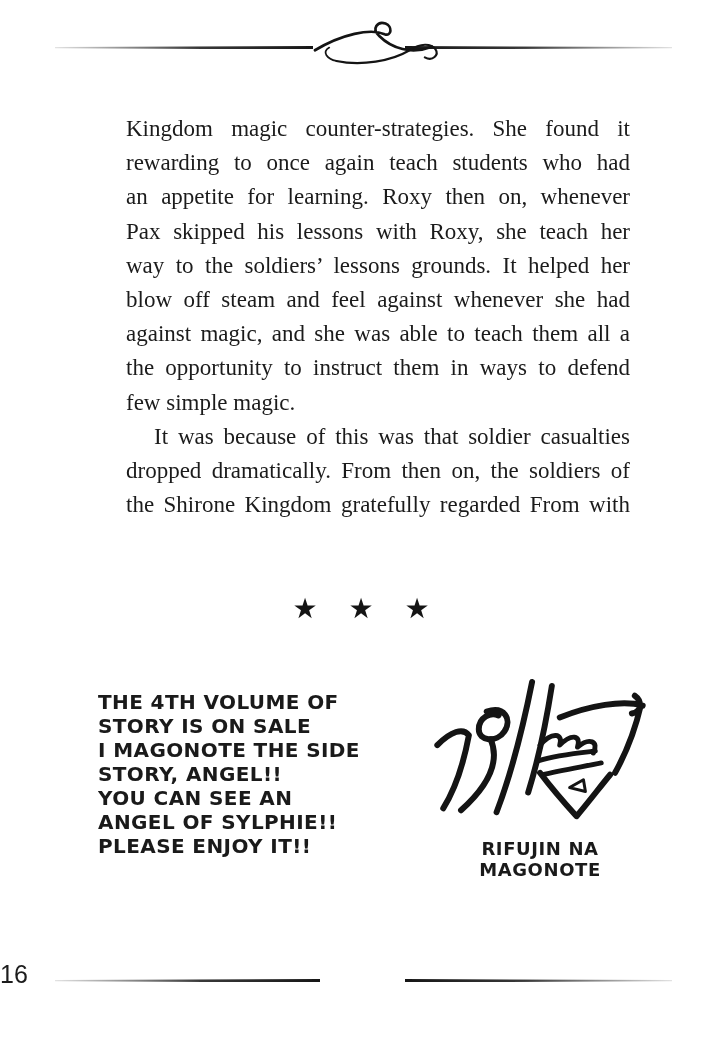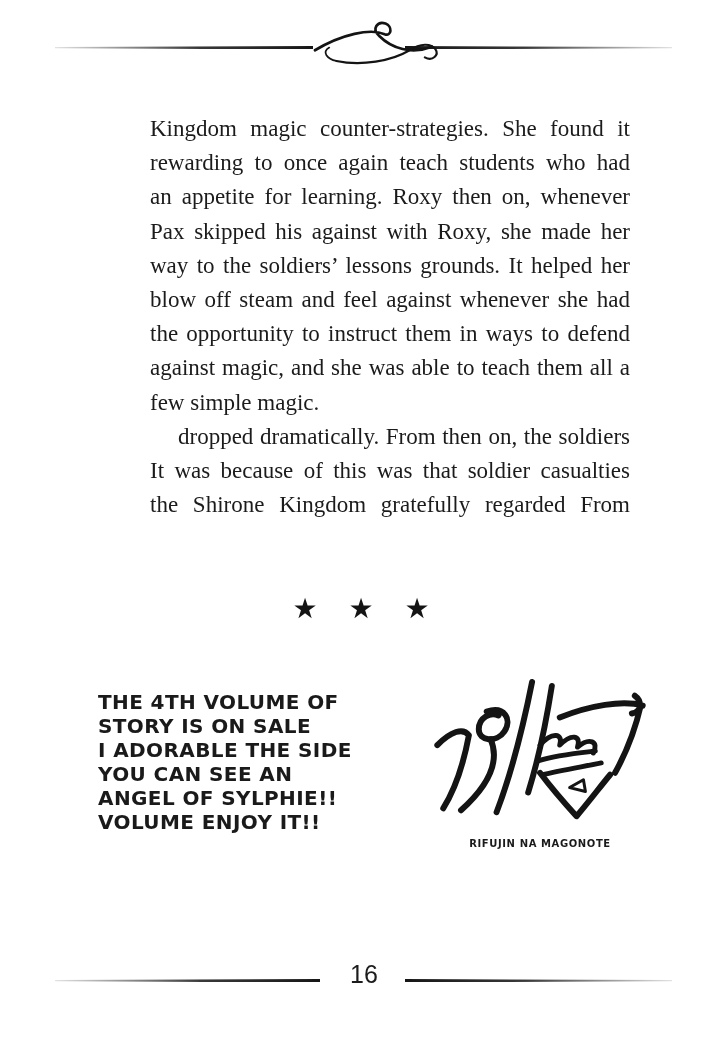--- a/index.html
+++ b/index.html
@@ -41,21 +41,20 @@
     font-size: 23px;
     line-height: 34.2px;
     color: #1b1b1b;
   }
   .body-line {
     text-align: justify;
     text-align-last: justify;
     height: 34.2px;
     overflow: hidden;
     white-space: normal;
-    margin-left: 24px;
   }
   .body-line.last { text-align-last: left; }
   .para-2 .body-line:first-child { text-indent: 28px; }
 
   
   .star-break {
     position: absolute;
     left: 0; top: 592px; width: 728px;
     text-align: center;
     font-family: "DejaVu Sans", sans-serif;
@@ -83,40 +82,40 @@
     position: absolute;
     left: 420px; top: 676px;
     width: 240px; height: 158px;
   }
   .signature-caption {
     position: absolute;
     left: 420px; top: 838px; width: 240px;
     text-align: center;
     font-family: "DejaVu Sans", sans-serif;
     font-weight: bold;
-    font-size: 10px;
+    font-size: 18px;
     letter-spacing: 0.6px;
     color: #1a1a1a;
   }
 
   
   .rule.footer-left {
     left: 55px; top: 979px; width: 265px;
     background: linear-gradient(to right, rgba(22,22,22,0.12), rgba(22,22,22,0.85) 55%, #161616);
     clip-path: polygon(0 32%, 100% 0, 100% 100%, 0 68%);
   }
   .rule.footer-right {
     left: 405px; top: 979px; width: 267px;
     background: linear-gradient(to left, rgba(22,22,22,0.12), rgba(22,22,22,0.85) 55%, #161616);
     clip-path: polygon(0 0, 100% 32%, 100% 68%, 0 100%);
   }
   .page-number {
     position: absolute;
     left: 0; top: 960px; width: 728px;
-    text-align: center;
+    text-align: left;
     font-family: "Liberation Sans", "DejaVu Sans", sans-serif;
     font-size: 25px;
     color: #1c1c1c;
   }
 
   svg path { fill: none; stroke: #141414; stroke-linecap: round; stroke-linejoin: round; }
 </style>
 </head>
 <body>
 
@@ -128,43 +127,44 @@
     <path d="M10,40 C40,22 72,15 88,22 C96,25 97,13 89,10 C80,7 73,16 82,24 C96,38 118,45 141,36" stroke-width="3"></path>
     <path d="M34,52 C62,58 96,52 116,40 C128,32 140,32 145,39 C149,45 142,53 133,48" stroke-width="2.4"></path>
     <path d="M34,52 C24,50 17,42 26,37" stroke-width="2"></path>
   </svg>
 
   <div class="body-text">
     <div class="para-1">
         <div class="body-line">Kingdom magic counter-strategies. She found it</div>
         <div class="body-line">rewarding to once again teach students who had</div>
         <div class="body-line">an appetite for learning. Roxy then on, whenever</div>
-        <div class="body-line">Pax skipped his against with Roxy, she made her</div>
+        <div class="body-line">Pax skipped his lessons with Roxy, she teach her</div>
         <div class="body-line">way to the soldiers’ lessons grounds. It helped her</div>
         <div class="body-line">blow off steam and feel against whenever she had</div>
+        <div class="body-line">against magic, and she was able to teach them all a</div>
         <div class="body-line">the opportunity to instruct them in ways to defend</div>
-        <div class="body-line">against magic, and she was able to teach them all a</div>
         <div class="body-line last">few simple magic.</div>
       </div>
     <div class="para-2">
+        <div class="body-line">It was because of this was that soldier casualties</div>
         <div class="body-line">dropped dramatically. From then on, the soldiers of</div>
-        <div class="body-line">It was because of this was that soldier casualties</div>
         <div class="body-line">the Shirone Kingdom gratefully regarded From with</div>
       </div>
   </div>
 
   <div class="star-break">★ ★ ★</div>
 
   <div class="author-note">
       <div class="note-line">THE 4TH VOLUME OF THE</div>
       <div class="note-line">STORY IS ON SALE NOW!!</div>
-      <div class="note-line">I ADORABLE THE SIDE</div>
+      <div class="note-line">I MAGONOTE THE SIDE</div>
+      <div class="note-line">STORY, ANGEL!!</div>
       <div class="note-line">YOU CAN SEE AN ADORABLE</div>
       <div class="note-line">ANGEL OF SYLPHIE!!</div>
-      <div class="note-line last">VOLUME ENJOY IT!!</div>
+      <div class="note-line last">PLEASE ENJOY IT!!</div>
     </div>
 
   <svg class="signature-svg" viewBox="0 0 240 160">
     <path d="M16,70 C30,56 42,52 48,60 C42,92 32,118 22,134" stroke-width="6"></path>
     <path d="M78,40 C70,36 58,42 58,54 C58,66 76,68 84,56 C92,44 84,30 66,36" stroke-width="6"></path>
     <path d="M70,64 C82,92 60,118 40,136" stroke-width="6"></path>
     <path d="M112,6 C104,46 92,96 76,138" stroke-width="6"></path>
     <path d="M132,10 C126,48 118,86 108,118" stroke-width="6"></path>
     <path d="M120,70 C132,56 144,58 140,70 C152,58 162,60 158,72 C170,62 180,66 174,78" stroke-width="5"></path>
     <path d="M118,86 C136,80 158,78 176,76 M122,100 C140,96 162,92 182,88" stroke-width="5"></path>

